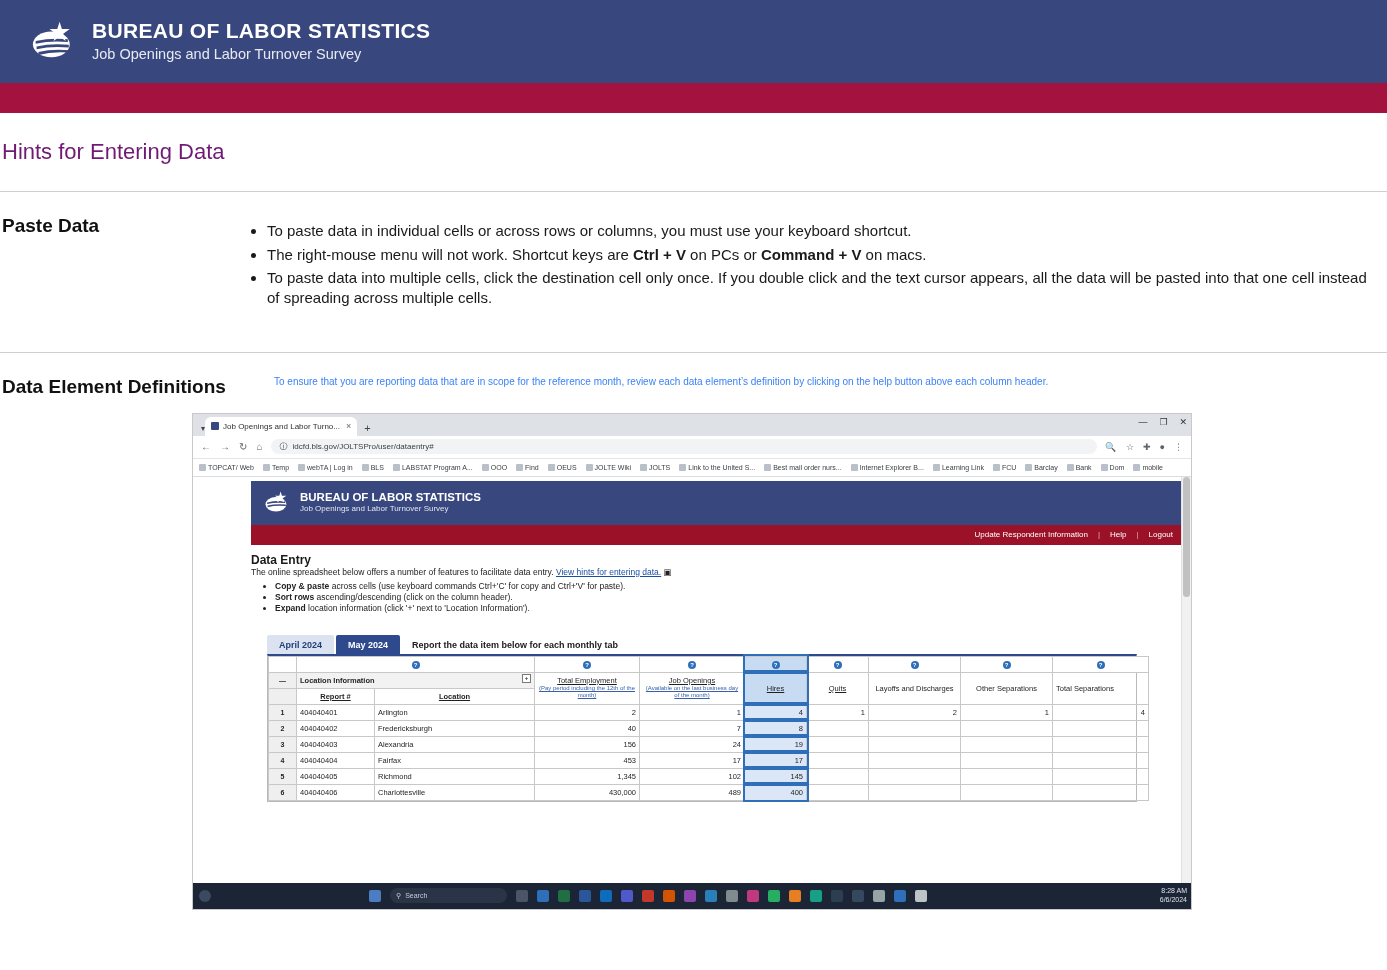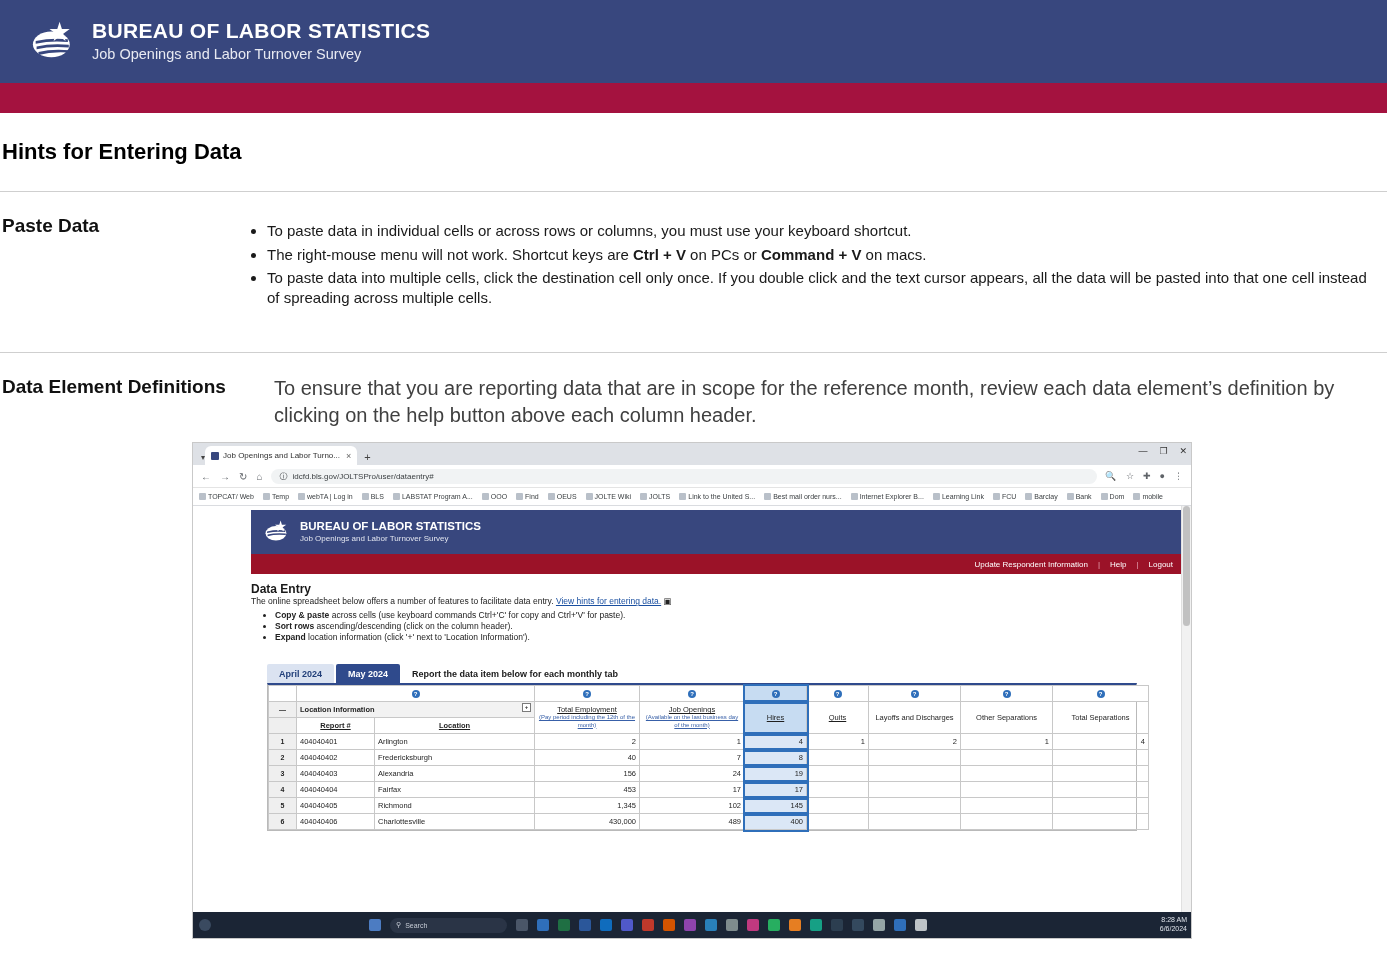--- a/index.html
+++ b/index.html
@@ -45,22 +45,22 @@
     margin-top: 2px;
   }
   .redbar {
     background: #a4123f;
     height: 30px;
   }
 
   
   h1.page-title {
     font-size: 22px;
-    font-weight: bold;
-    color: #000000;
+    font-weight: normal;
+    color: #701a75;
     margin: 26px 0 0 0;
     padding: 0 0 0 2px;
   }
   .rule {
     border: 0;
     border-top: 1px solid #cfcfcf;
     margin: 26px 0 0 0;
   }
 
   
@@ -85,23 +85,23 @@
     line-height: 1.3;
   }
   ul.hints {
     margin: 7px;
     padding-left: 22px;
   }
   ul.hints li {
     margin-bottom: 4px;
   }
   .intro-text {
-    font-size: 20px;
+    font-size: 10px;
     line-height: 1.33;
-    color: #404040;
+    color: #3b82f6;
     padding-left: 36px;
     padding-right: 32px;
   }
 
   
   .shot {
     position: relative;
     margin: 14px 0 0 192px;
     width: 1000px;
     height: 497px;
@@ -603,21 +603,21 @@
               </td>
               <td rowspan="2" class="hdr" style="text-align:center">
                 <span class="u">Quits</span>
               </td>
               <td rowspan="2" class="hdr" style="text-align:center">
                 <span>Layoffs and Discharges</span>
               </td>
               <td rowspan="2" class="hdr" style="text-align:center">
                 <span>Other Separations</span>
               </td>
-              <td rowspan="2" class="hdr" style="text-align:center">
+              <td rowspan="2" class="hdr" style="text-align:left">
                 <span>Total Separations</span>
               </td>
             </tr>
             <tr class="hdr">
               <td class="rownum"></td>
               <td><span class="u">Report #</span></td>
               <td><span class="u">Location</span></td>
             </tr>
 
             <tr>

